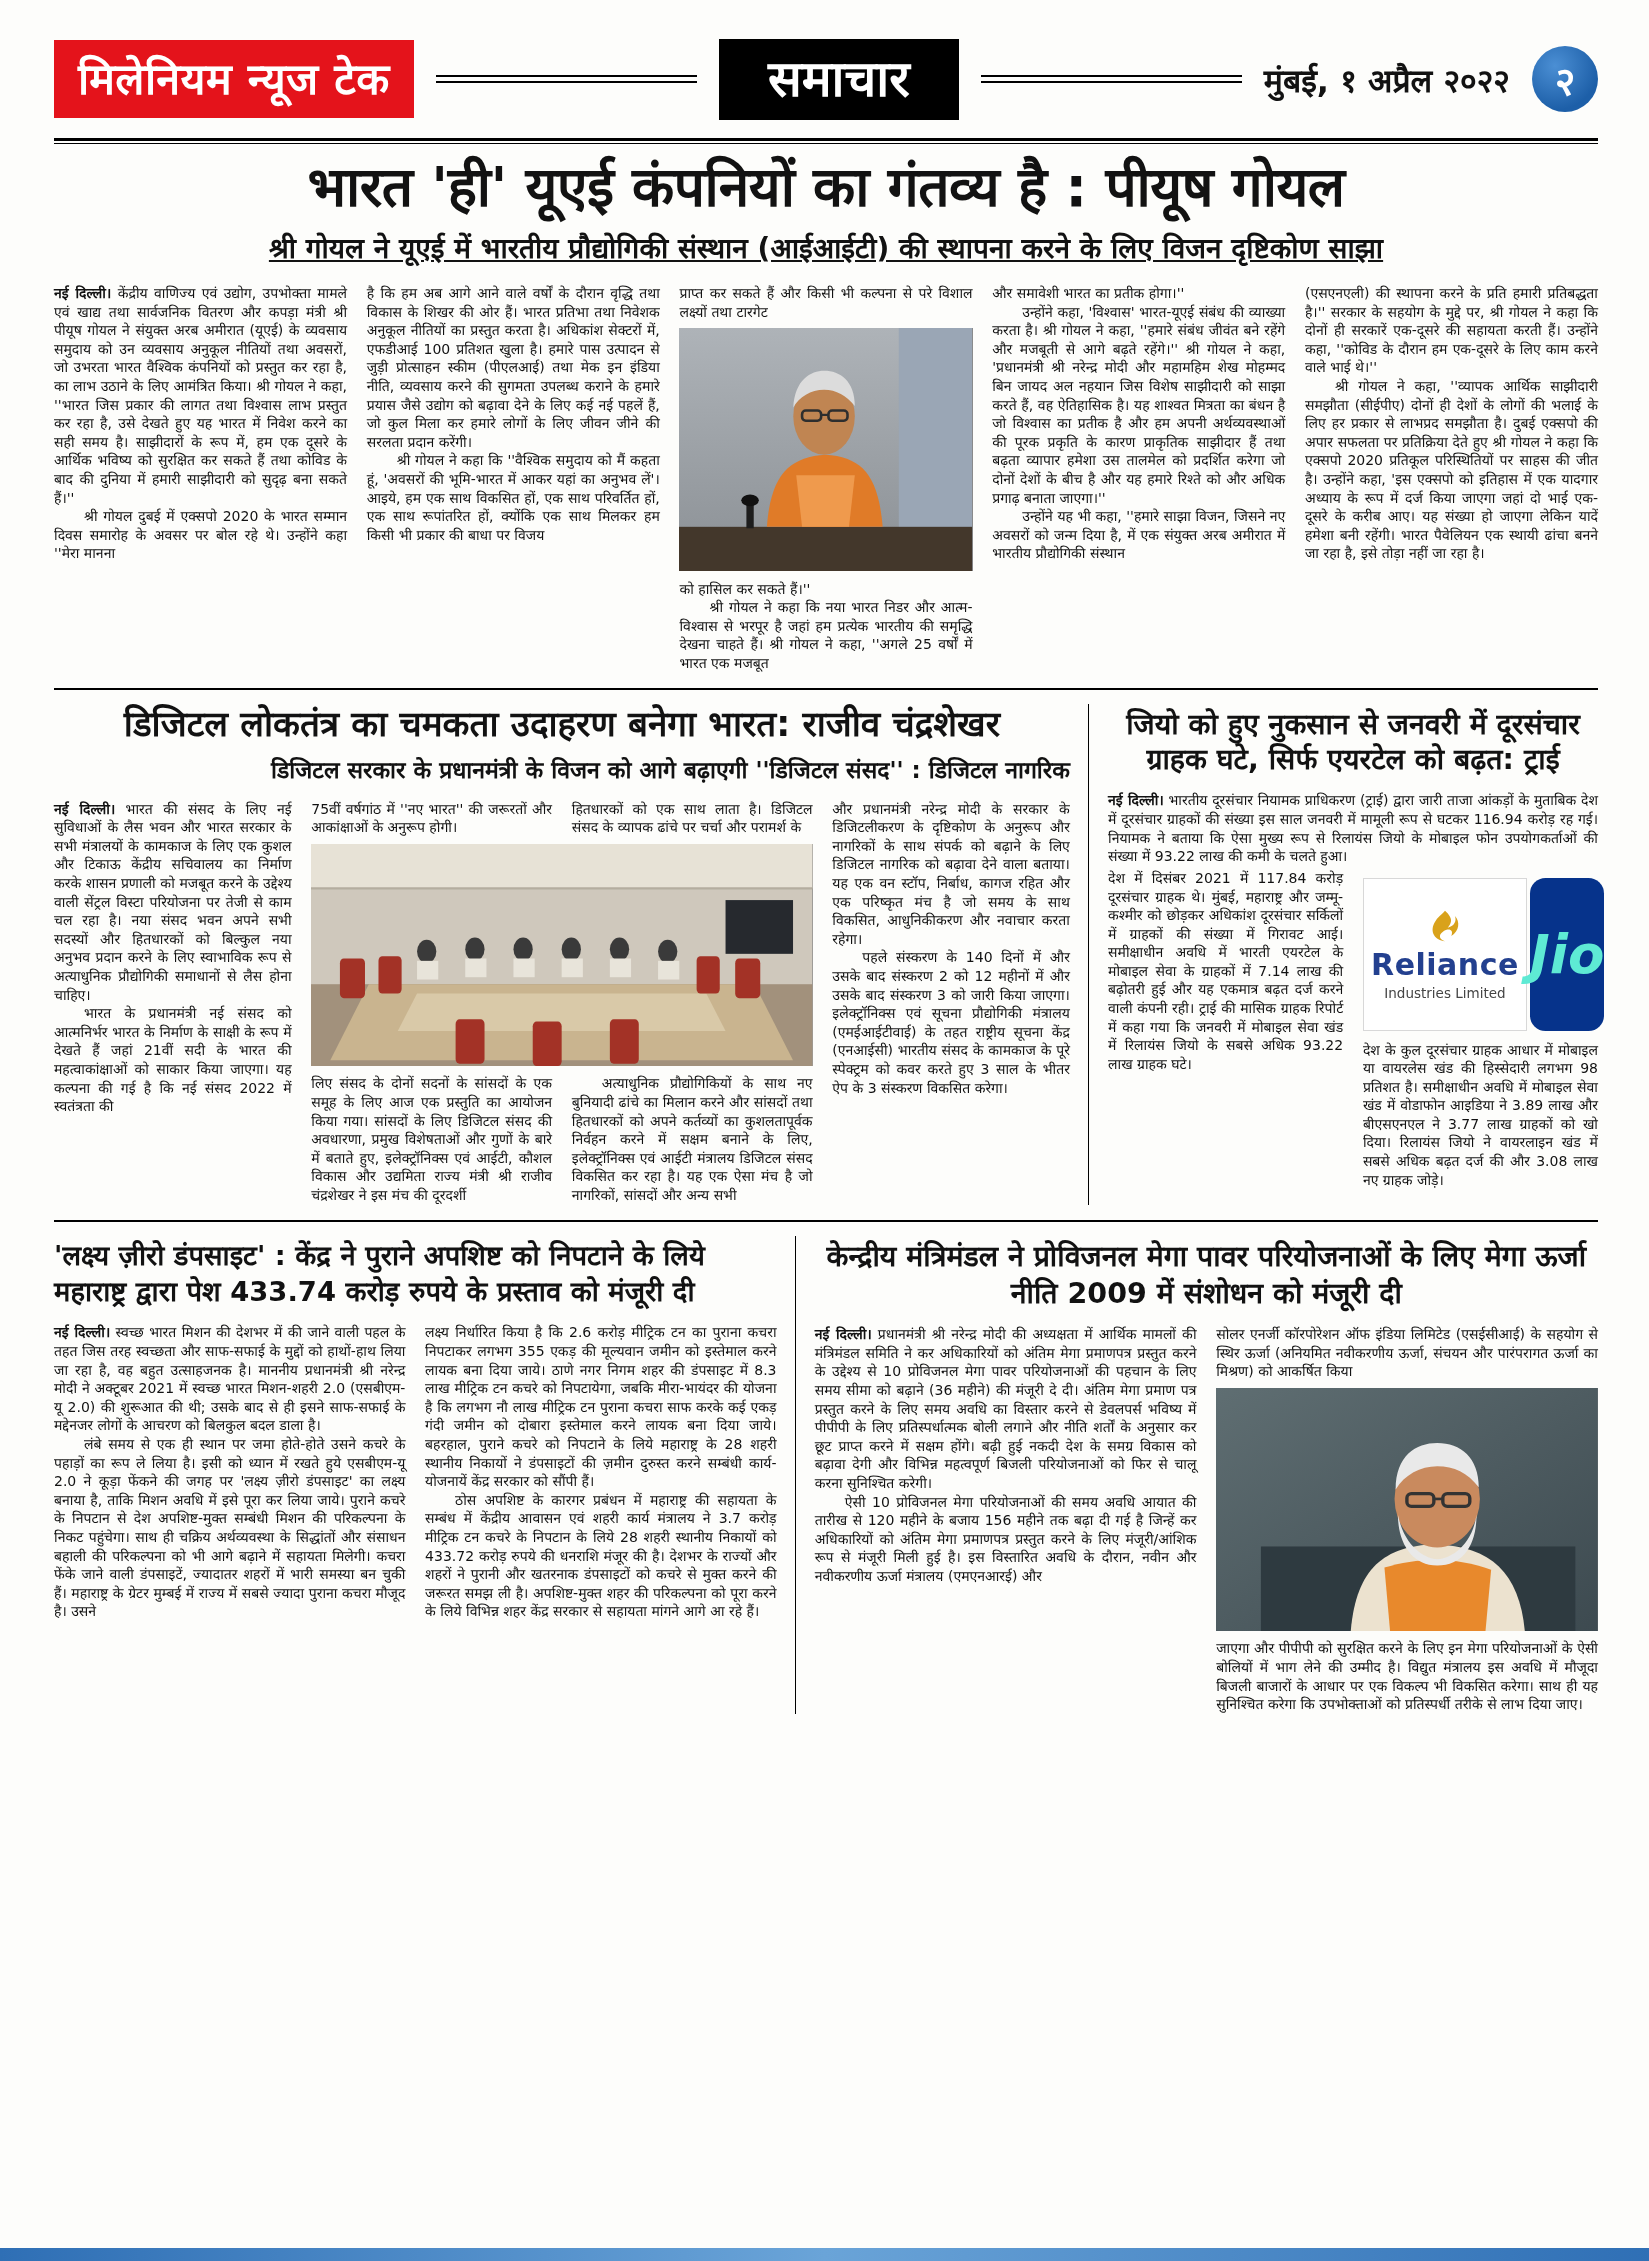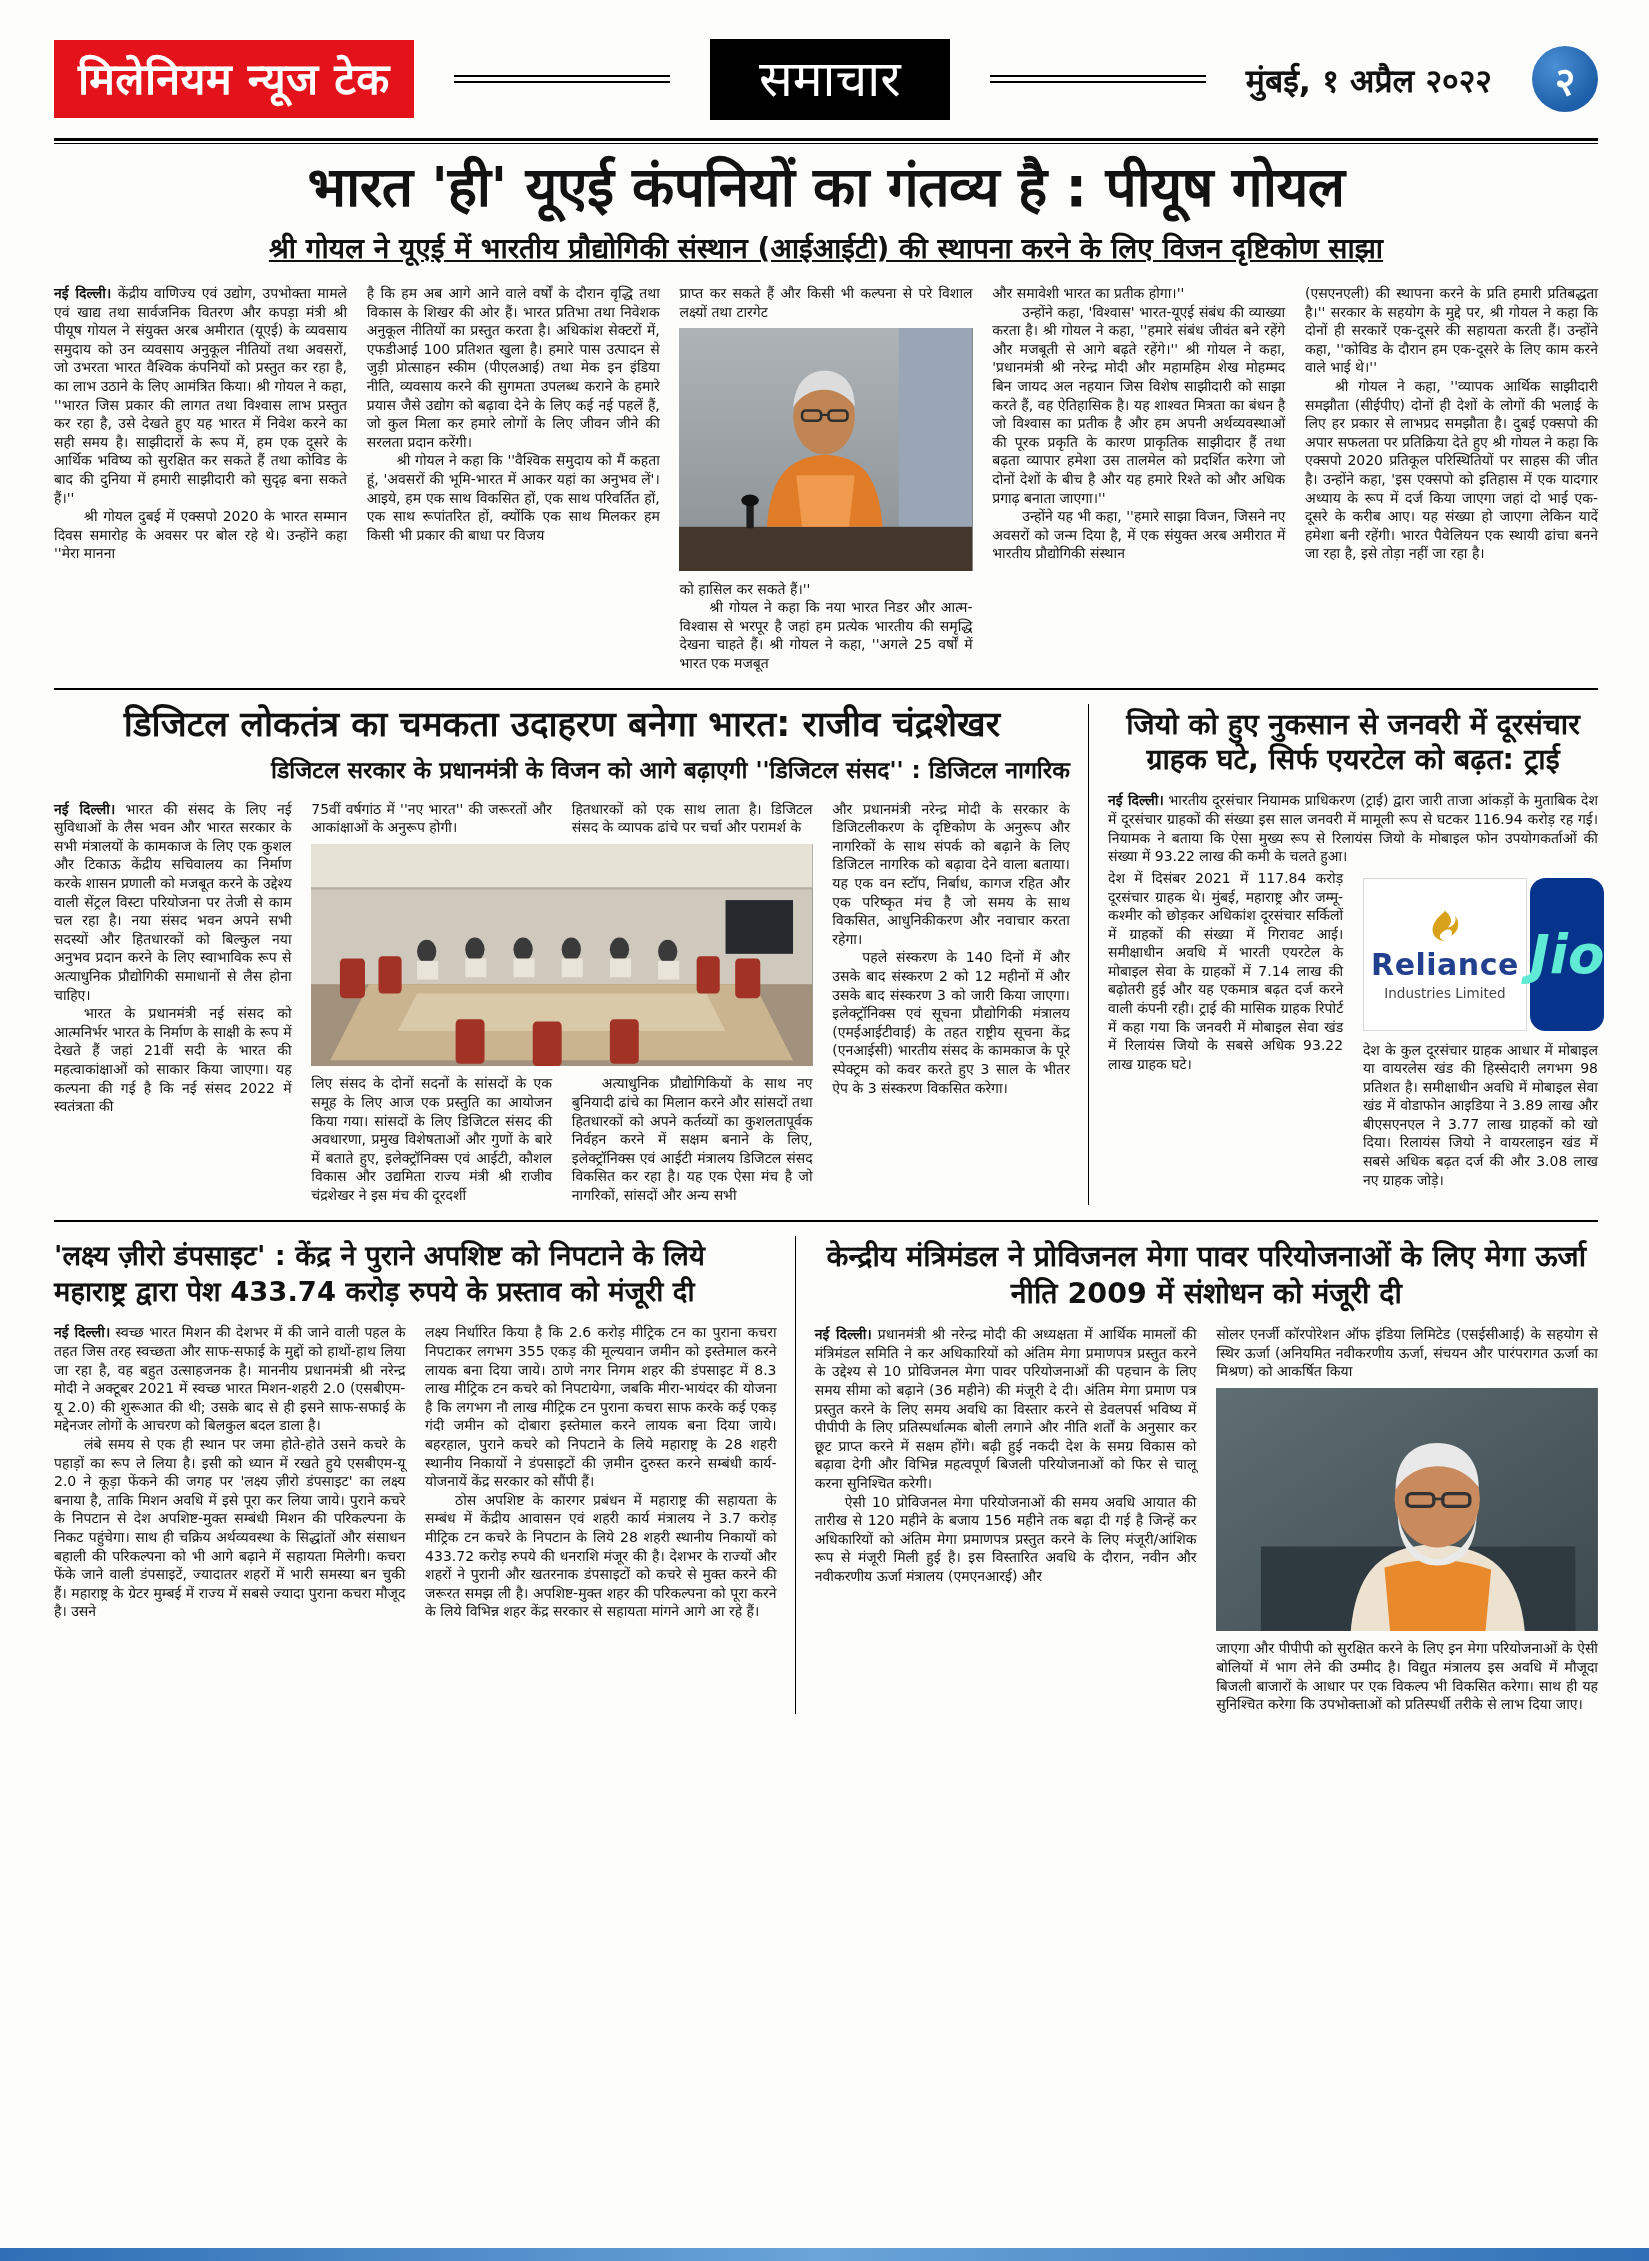--- a/index.html
+++ b/index.html
@@ -12,29 +12,29 @@
   }
   .page {
     position:relative;
     width:1650px; height:2261px;
     background:#fdfdfb;
     padding:28.5px 52px 0 54px;
     overflow:hidden;
   }
 
   
-  .masthead { display:flex; align-items:center; gap:40px; height:101px; }
+  .masthead { display:flex; align-items:center; gap:22px; height:101px; }
   .brand {
     background:#e4131b; color:#fff; font-weight:bold;
     font-size:43px; line-height:1; padding:17.6px 24px;
     white-space:nowrap; letter-spacing:0.5px;
   }
   .mast-rule { flex:1; height:7.2px; border-top:2.6px solid #000; border-bottom:2.6px solid #000; }
   .section-banner {
-    background:#000; color:#fff; font-weight:normal;
+    background:#000; color:#fff; font-weight:bold;
     font-size:50px; line-height:1; padding:15.5px 49px; white-space:nowrap;
   }
   .dateline { font-size:32px; font-weight:bold; white-space:nowrap; }
   .page-badge {
     width:66px; height:66px; border-radius:50%;
     background:radial-gradient(circle at 35% 30%, #4b8fd4, #1d5fa8 70%);
     color:#fff; font-size:39px; font-weight:bold;
     display:flex; align-items:center; justify-content:center; flex:0 0 auto;
   }
   .double-rule { margin:8.3px 0 13.5px; height:6.2px; border-top:3.6px solid #000; border-bottom:1.6px solid #000; }

